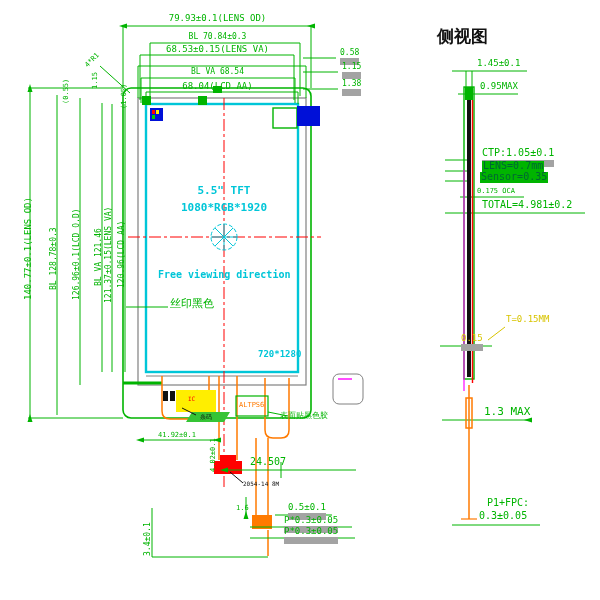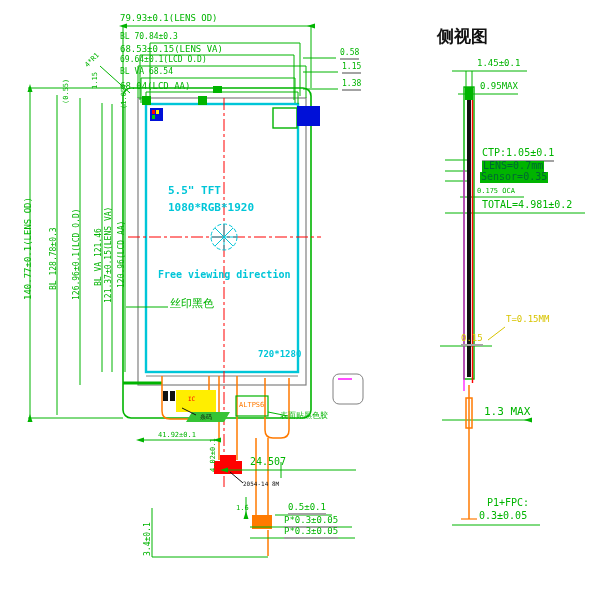--- a/index.html
+++ b/index.html
@@ -2,22 +2,22 @@
 <html><head>
 <meta charset="utf-8">
 <style>
   html,body{margin:0;padding:0;background:#ffffff}
   #canvas{position:relative;width:600px;height:600px;overflow:hidden;
           font-family:"DejaVu Sans Mono","Liberation Mono",monospace;background:#fff}
   svg{position:absolute;left:0;top:0}
   .lbl{position:absolute;color:#00b400;font-size:8px;line-height:1.05;white-space:nowrap}
   .rot{transform:rotate(-90deg);transform-origin:0 0}
   .diag{transform:rotate(-45deg);transform-origin:0 0}
-  .u{border-bottom:2px solid #a3a3a3;padding-bottom:1px}
-  .ctr{}
+  .u{border-bottom:7px solid #a3a3a3;padding-bottom:1px}
+  .ctr{text-align:center}
   .cy{color:#00c6d8;font-weight:bold}
   .yel{color:#d8c400}
   .blk{color:#111}
   .org{color:#ff7a00}
   .hl{background:#00b400;color:#063;padding:0 1px}
   .t9{font-size:9px}.t10{font-size:10px}.t11{font-size:11px}.t7{font-size:7px}.t6{font-size:6px}
 </style>
 </head>
 <body>
 
@@ -176,21 +176,20 @@
 
     <line x1="469" y1="385" x2="469" y2="519" stroke="#ff7a00" stroke-width="1.5"></line>
     <rect x="466" y="398" width="6" height="30" fill="none" stroke="#ff7a00" stroke-width="1.5"></rect>
     <line x1="461" y1="519" x2="477" y2="519" stroke="#ff7a00" stroke-width="1.2"></line>
   </g>
 </svg>
 
 <span class="lbl ctr t9" style="left:120px;top:14px;width:195px">79.93±0.1(LENS OD)</span>
 <span class="lbl ctr" style="left:120px;top:33px;width:195px">BL 70.84±0.3</span>
 <span class="lbl ctr t9" style="left:120px;top:45px;width:195px">68.53±0.15(LENS VA)</span>
-<span class="lbl ctr" style="left:120px;top:56px;width:195px">69.64±0.1(LCD O.D)</span>
 <span class="lbl ctr" style="left:120px;top:68px;width:195px">BL VA 68.54</span>
 <span class="lbl ctr t9" style="left:120px;top:82px;width:195px">68.04(LCD AA)</span>
 
 <span class="lbl u" style="left:340px;top:49px">0.58</span>
 <span class="lbl u" style="left:342px;top:63px">1.15</span>
 <span class="lbl u" style="left:342px;top:80px">1.38</span>
 
 <span class="lbl rot t9" style="left:24px;top:300px">140.77±0.1(LENS OD)</span>
 <span class="lbl rot" style="left:50px;top:290px">BL 128.78±0.3</span>
 <span class="lbl rot" style="left:73px;top:300px">126.96±0.1(LCD O.D)</span>

